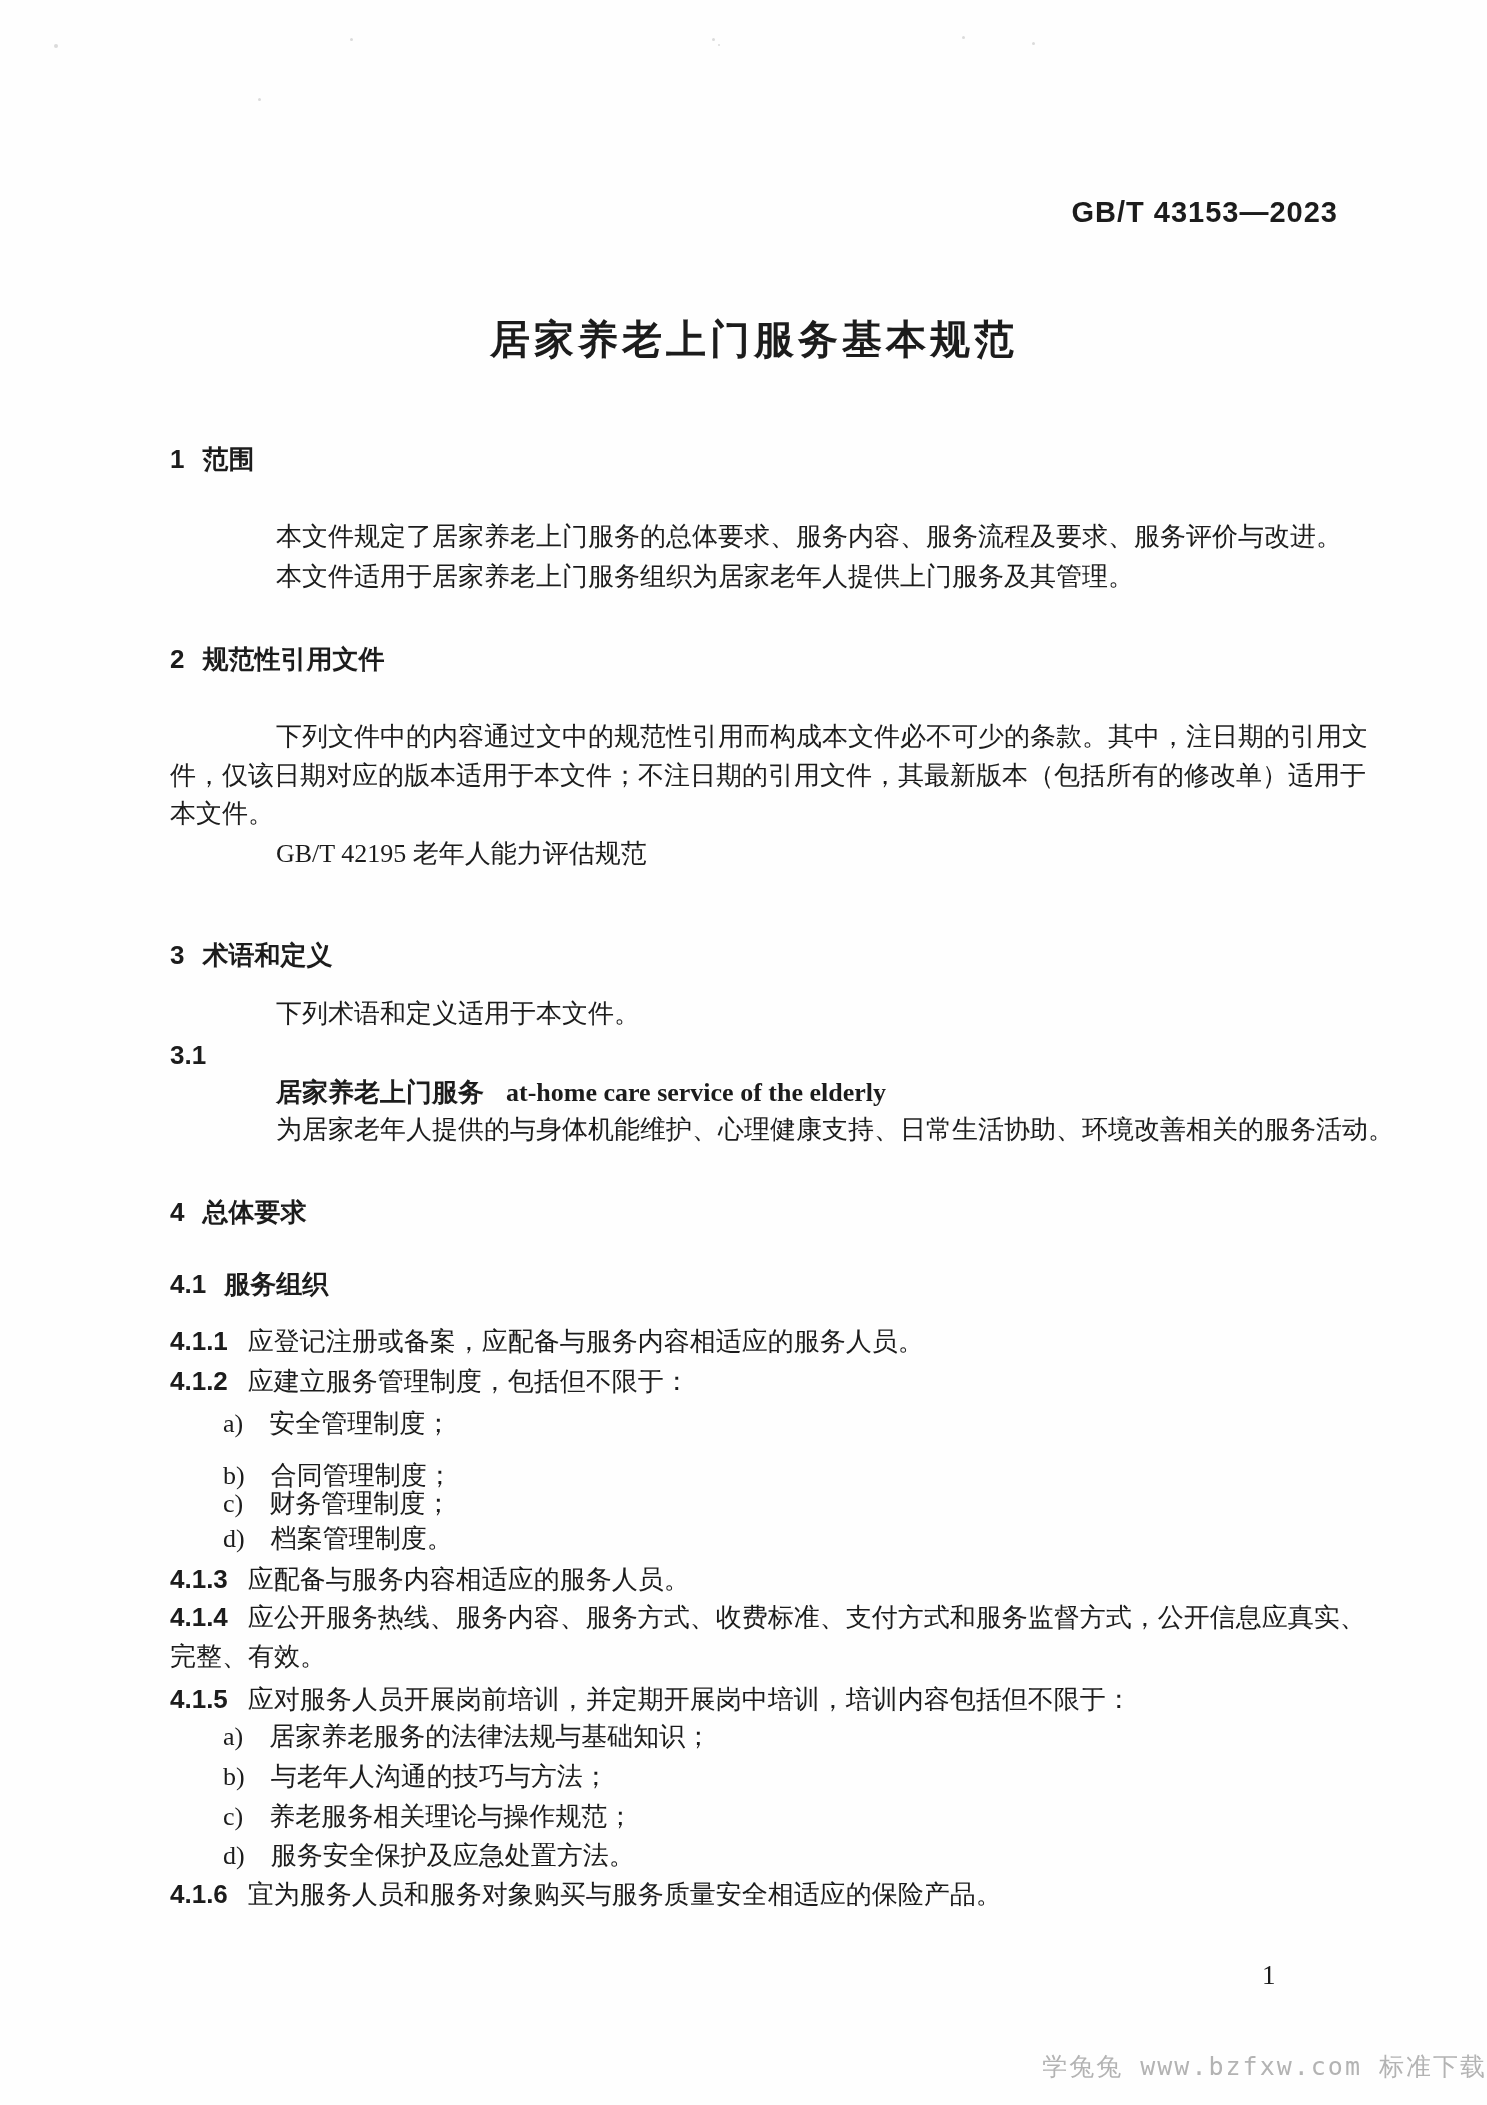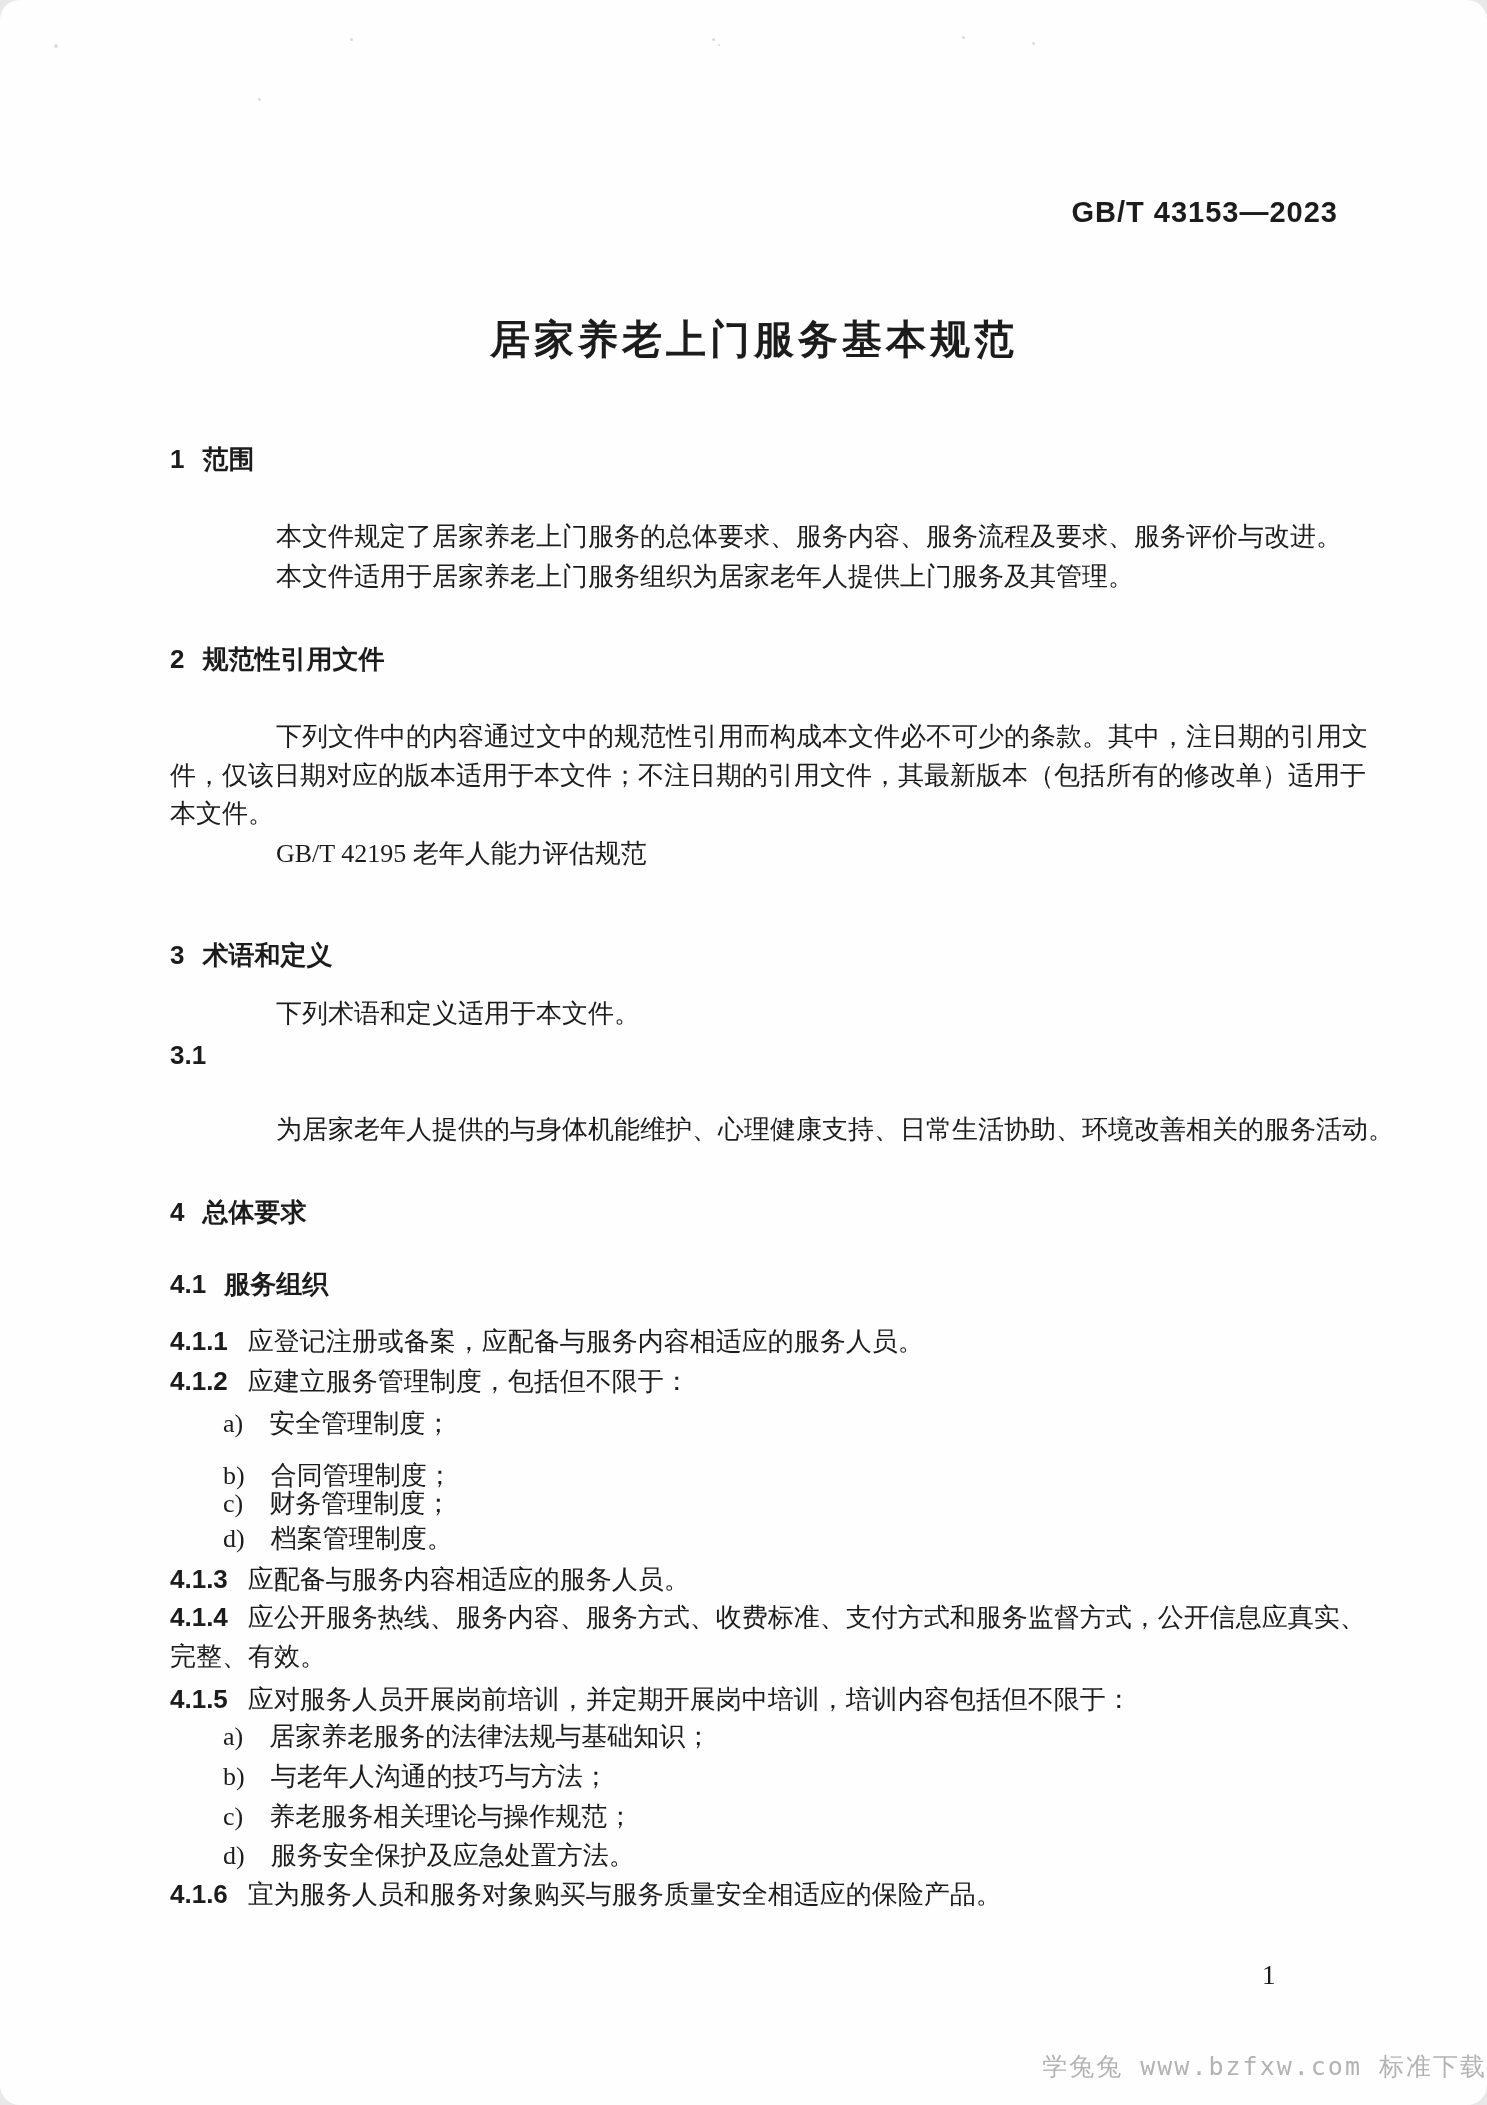--- a/index.html
+++ b/index.html
@@ -4,21 +4,20 @@
 <style>
   html,body{margin:0;padding:0;background:#e8e8e8;}
   .page{
     position:relative;
     width:1487px;height:2105px;
     margin:0 auto;
     background:#fefefe;
     font-family:"Liberation Serif","DejaVu Serif",serif;
     color:#1c1c1c;
     overflow:hidden;
-    border-radius:20px;
   }
   .line{position:absolute;white-space:nowrap;font-size:26px;line-height:32px;}
   .heading{font-family:"Liberation Sans","DejaVu Sans",sans-serif;font-weight:bold;}
   .heading .no{margin-right:18px;font-weight:bold;}
   .clause .no{font-family:"Liberation Sans","DejaVu Sans",sans-serif;font-weight:bold;margin-right:20px;text-align:center;}
   .list-item{left:223px;}
   .list-item .marker{margin-right:26px;}
   .indent{left:228px;margin-left:48px;}
   .flush{left:170px;}
   .doc-header{
@@ -76,20 +75,23 @@
   <div class="line flush" style="top:798px;">本文件。</div>
   <div class="line indent" style="top:838px;">GB/T 42195 老年人能力评估规范</div>
 
   <div class="line heading flush" style="top:939px;text-align:right;">
     <span class="no">3</span><span>术语和定义</span>
   </div>
   <div class="line indent" style="top:998px;">下列术语和定义适用于本文件。</div>
   <div class="line flush clause" style="top:1039px;">
     <span class="no">3.1</span>
   </div>
+  <div class="line indent term-line" style="top:1076px;">
+    <span class="zh">居家养老上门服务</span><span class="en">at-home care service of the elderly</span>
+  </div>
   <div class="line indent" style="top:1114px;">为居家老年人提供的与身体机能维护、心理健康支持、日常生活协助、环境改善相关的服务活动。</div>
 
   <div class="line heading flush" style="top:1196px;">
     <span class="no">4</span><span>总体要求</span>
   </div>
   <div class="line heading flush" style="top:1268px;">
     <span class="no">4.1</span><span>服务组织</span>
   </div>
 
   <div class="line clause flush" style="top:1325px;">

